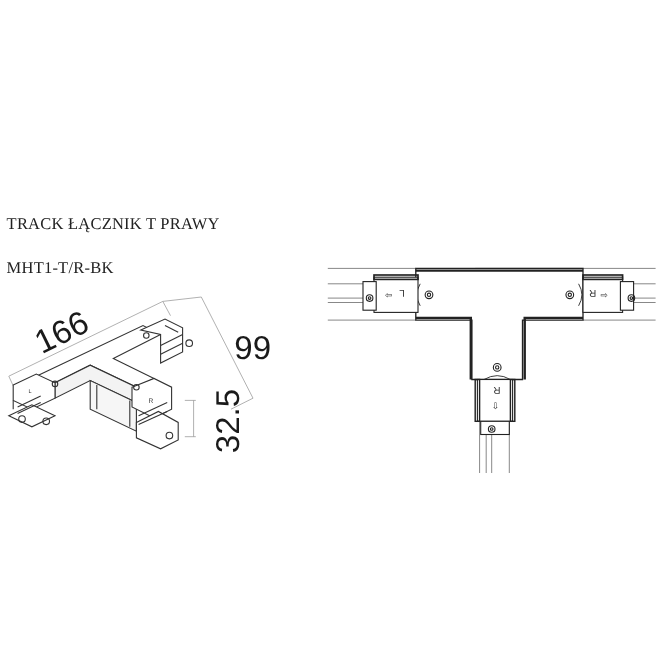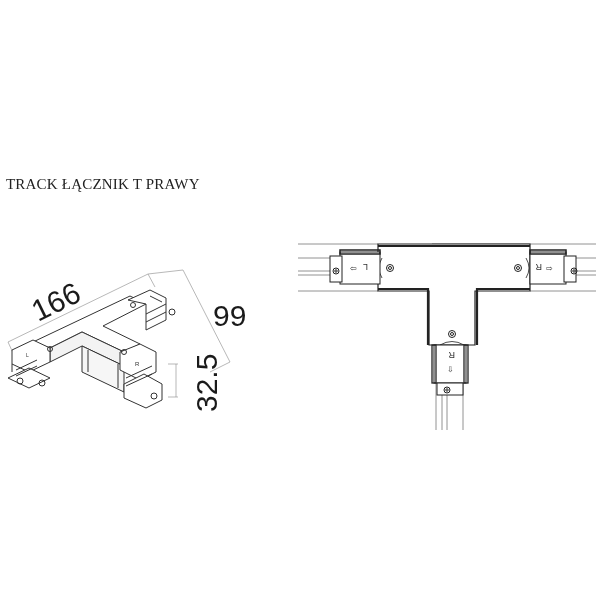--- a/index.html
+++ b/index.html
@@ -1,26 +1,27 @@
 <!DOCTYPE html>
 <html><head>
 <meta charset="utf-8">
 <style>
   html, body { margin:0; padding:0; background:#ffffff; }
   body { width:600px; height:600px; position:relative; overflow:hidden; font-family:"Liberation Serif", serif; }
   .title { position:absolute; left:6px; top:174px; font-size:15px; line-height:20px; color:#222; letter-spacing:0.2px; }
-  .title div { white-space:nowrap; }
+  .title div { white-space:nowrap;margin-top:20px; }
   svg { position:absolute; left:0; top:0; }
   .dim { font-family:"Liberation Sans", sans-serif; fill:#1a1a1a; }
 </style>
 </head>
 <body>
 
 <div class="title">
   <div>TRACK ŁĄCZNIK T PRAWY</div>
+  <div>MHT1-T/R-BK</div>
 </div>
 
 <svg width="600" height="600" viewBox="0 0 600 600">
 
   <g stroke="#333" fill="none" stroke-width="1">
 
     <g stroke="#999" stroke-width="0.7">
       <line x1="8" y1="342" x2="148" y2="274"></line>
       <line x1="8" y1="342" x2="14" y2="355"></line>
       <line x1="148" y1="274" x2="155" y2="287"></line>

